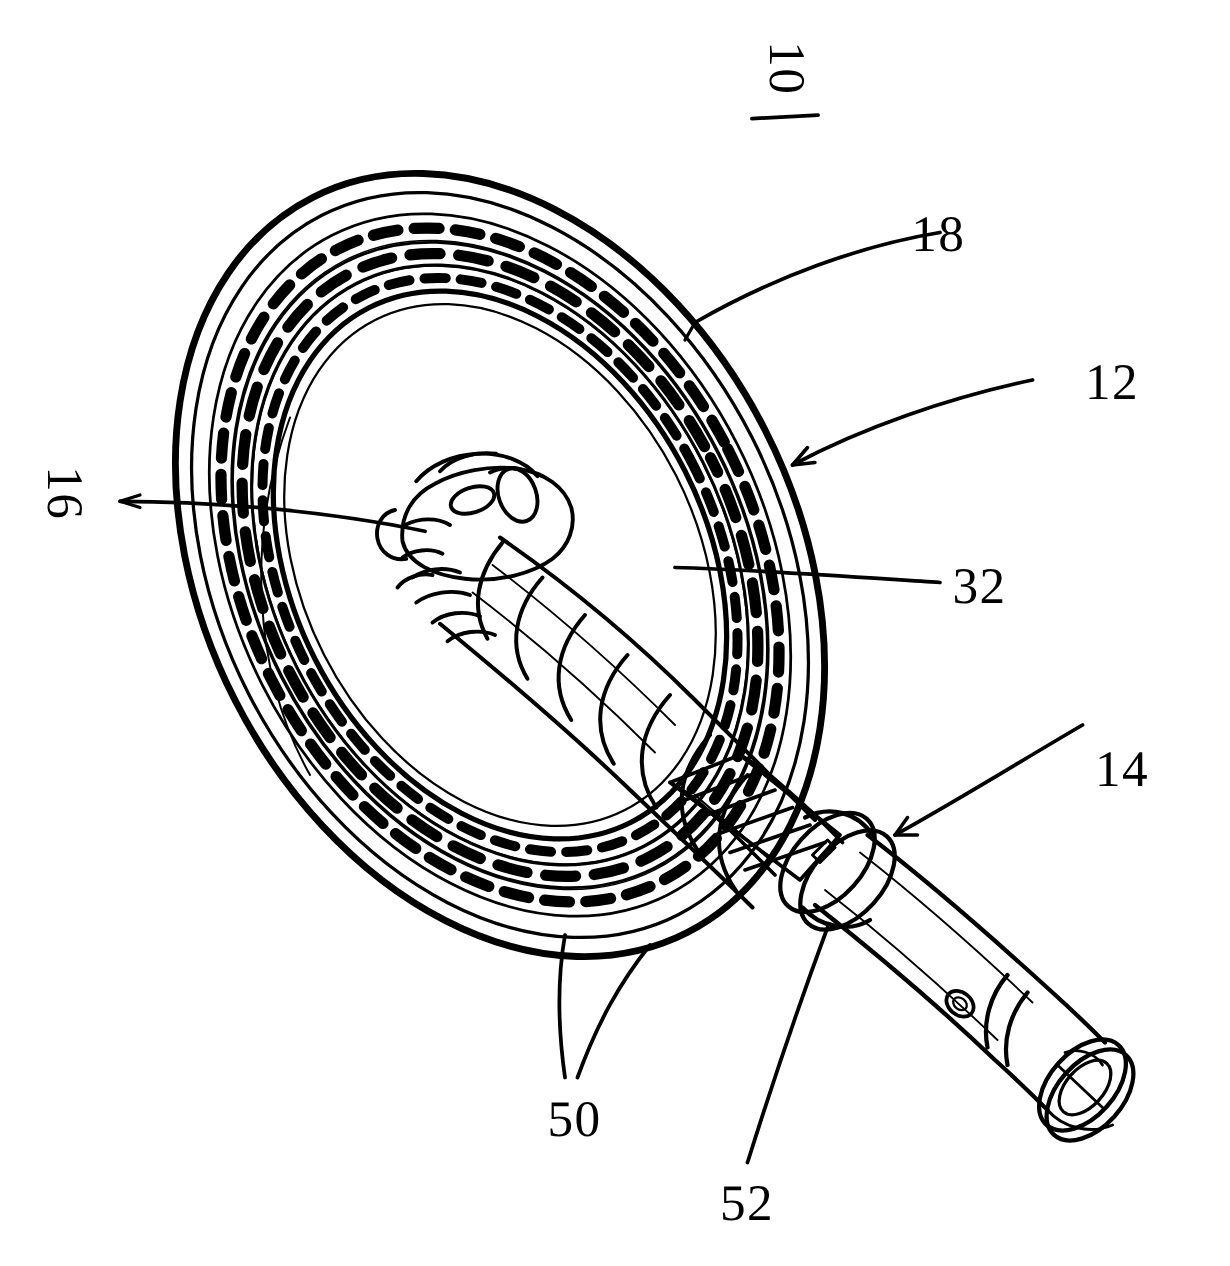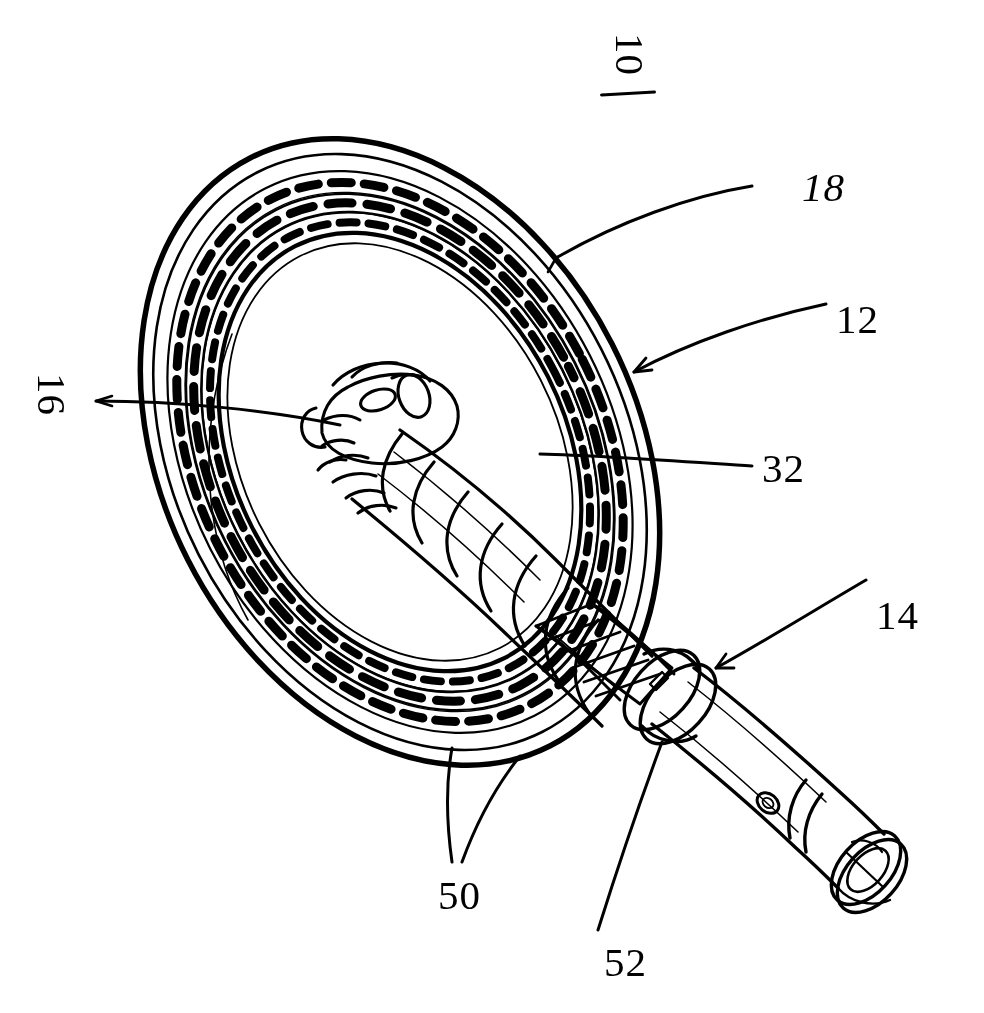--- a/index.html
+++ b/index.html
@@ -173,31 +173,31 @@
     </g>
   </svg>
 
   <div class="num" style="left:608px;top:34px;">
     <span style="display:inline-block;transform:rotate(90deg);">
       <span>10</span>
     </span>
   </div>
   <div style="position:absolute;left:600px;top:92px;width:56px;height:3px;background:#000;border-radius:2px;transform:rotate(-3deg);"></div>
 
-  <div class="num" style="left:802px;top:167px;font-style:italic;">18</div>
-
-  <div class="num" style="left:836px;top:285px;margin-top:14px;">12</div>
+  <div class="num" style="left:729px;top:167px;">18</div>
+
+  <div class="num" style="left:868px;top:285px;">12</div>
 
   <div class="num" style="left:30px;top:374px;">
     <span style="display:inline-block;transform:rotate(90deg);">
       <span>16</span>
     </span>
   </div>
 
   <div class="num" style="left:762px;top:448px;">32</div>
 
   <div class="num" style="left:876px;top:595px;">14</div>
 
   <div class="num" style="left:438px;top:875px;">50</div>
 
-  <div class="num" style="left:576px;top:942px;margin-left:28px;">52</div>
+  <div class="num" style="left:576px;top:942px;">52</div>
 
 </div>
 
 </body></html>

